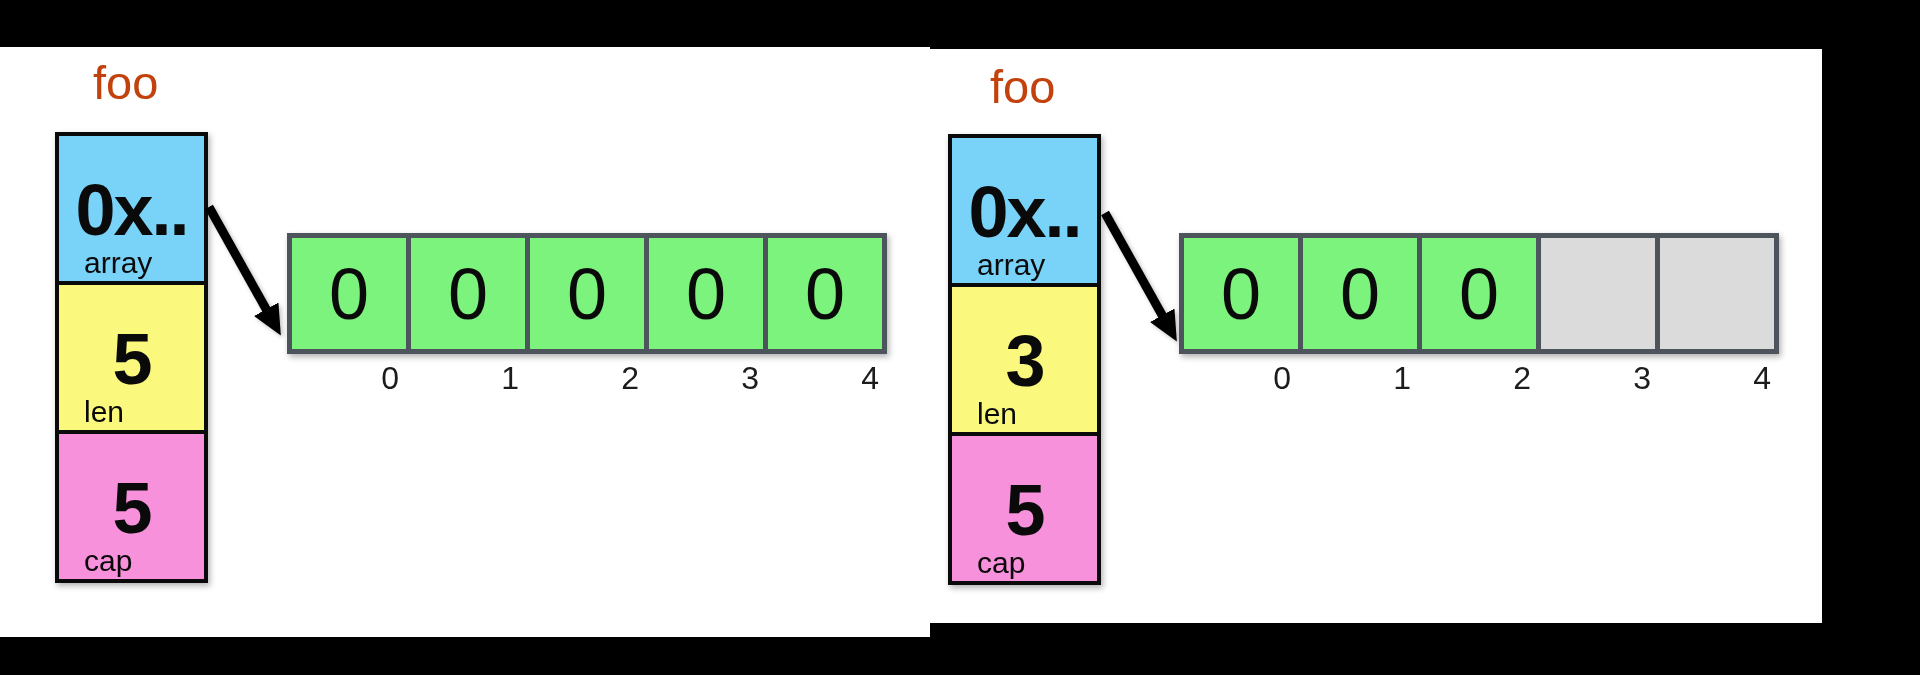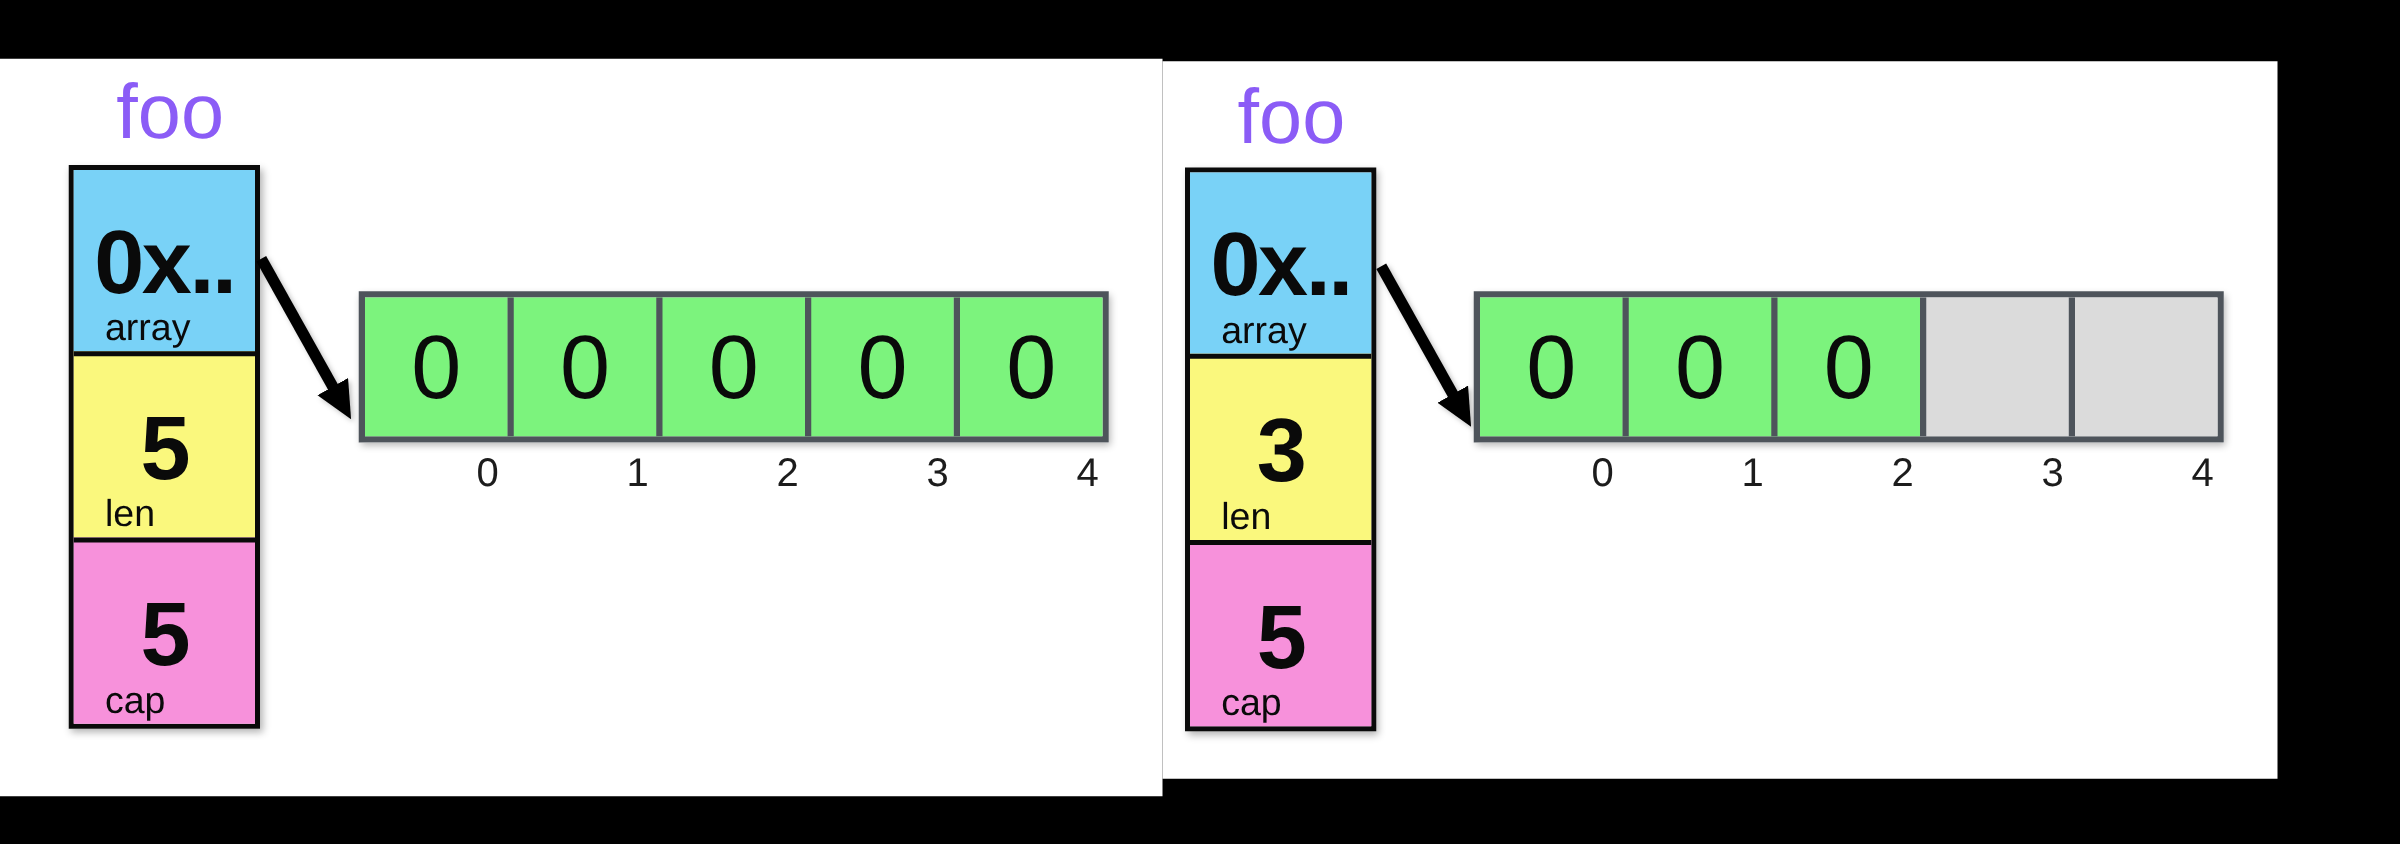--- a/index.html
+++ b/index.html
@@ -7,21 +7,21 @@
     width:1920px;height:675px;
     background:var(--background,#000);
     position:relative;overflow:hidden;
     font-family:"Liberation Sans", sans-serif;
   }
   .panel{position:absolute;background:var(--panel,#fff);}
   #panel-left{left:0;top:47px;width:930px;height:590px;}
   #panel-right{left:930px;top:49px;width:892px;height:574px;}
 
   .slide-title{
-    position:absolute;font-size:62px;color:#8b5cf6;line-height:1;
+    position:absolute;font-size:47px;color:#c2410c;line-height:1;
     letter-spacing:0;
   }
   #panel-left .slide-title{left:93px;top:12px;}
   #panel-right .slide-title{left:60px;top:14px;}
 
   .struct{
     position:absolute;width:153px;height:451px;box-sizing:border-box;
     border:4px solid var(--struct_border,#0a0a0a);
     display:flex;flex-direction:column;
     box-shadow:2px 3px 6px rgba(0,0,0,0.30);

